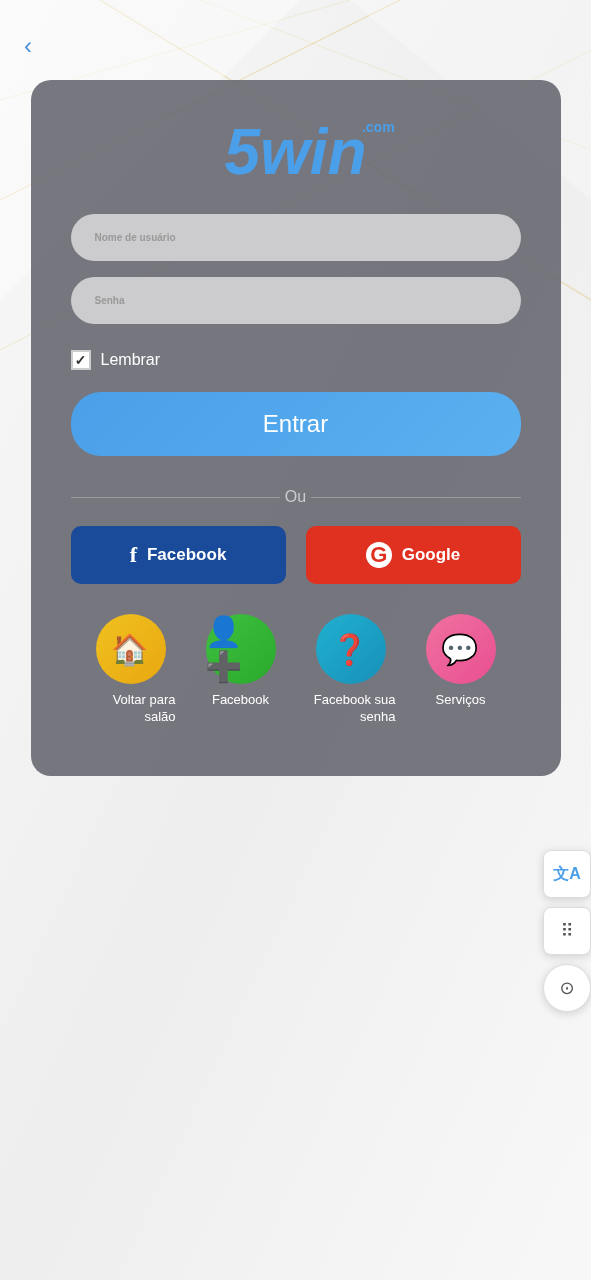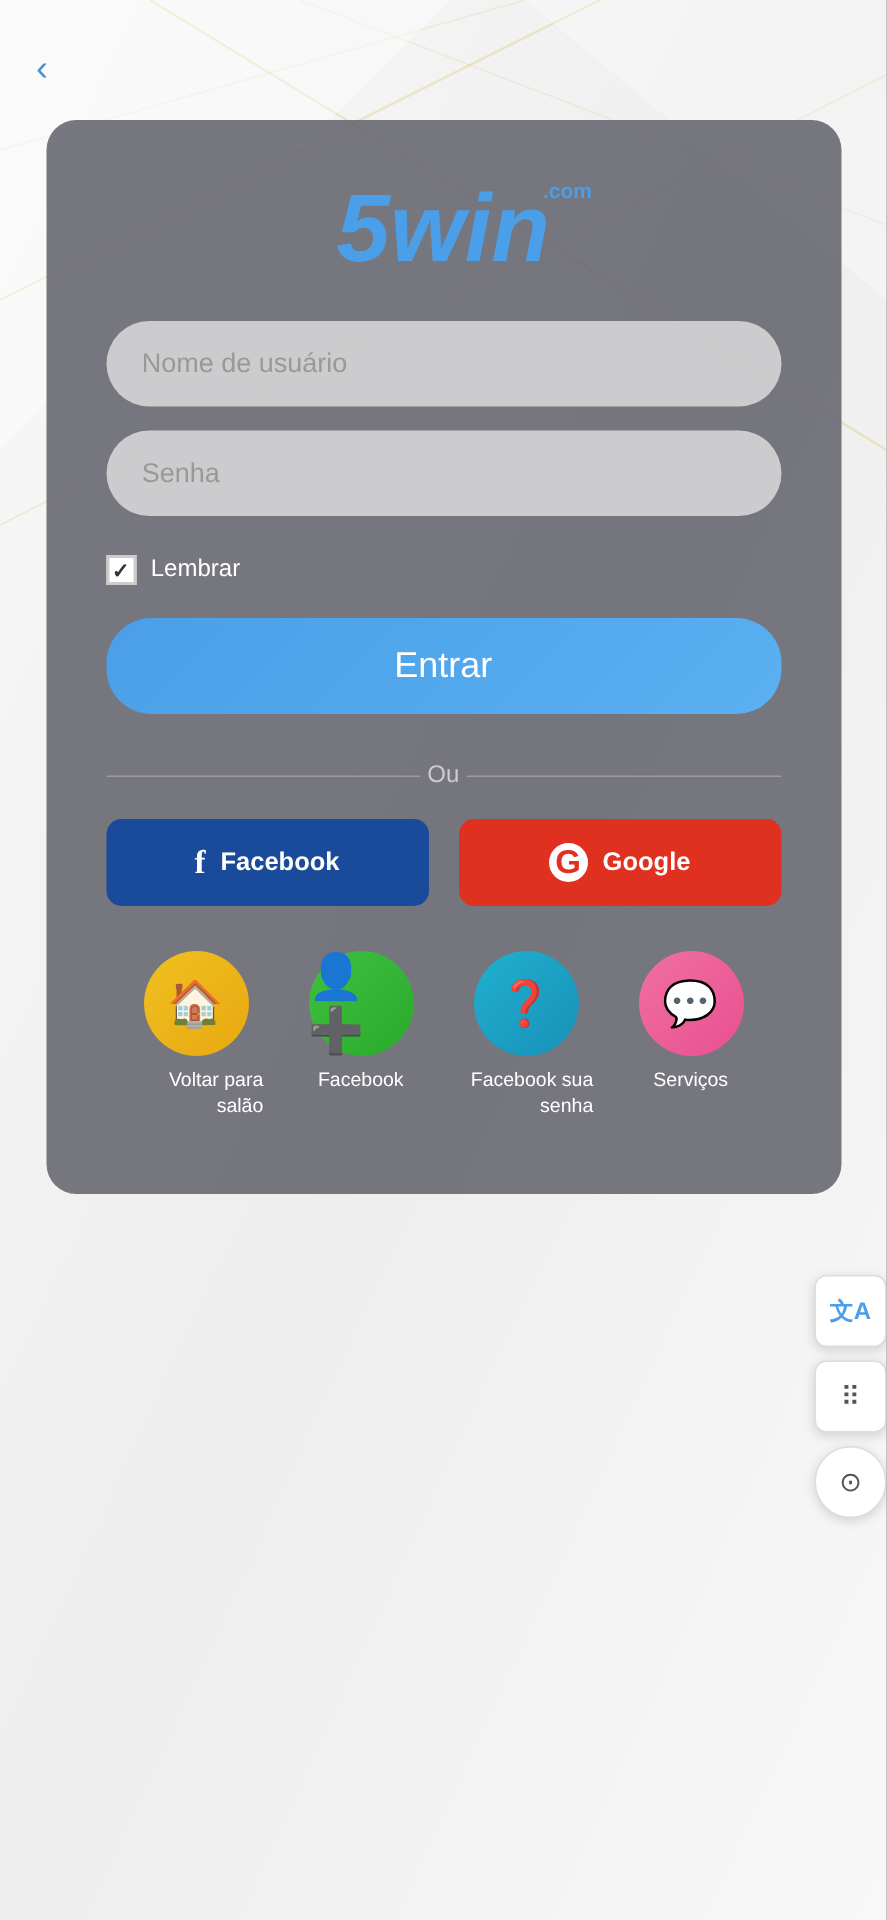--- a/index.html
+++ b/index.html
@@ -132,24 +132,25 @@
       display: inline-block;
     }
 
     
     .input-field {
       width: 100%;
       padding: 18px 24px;
       border-radius: 30px;
       border: none;
       background: rgba(220, 220, 220, 0.85);
-      font-size: 18px;
+      font-size: 10px;
       color: #888;
       margin-bottom: 16px;
       outline: none;
+      font-weight: bold;
     }
 
     .input-field::placeholder {
       color: #999;
     }
 
     
     .remember-row {
       display: flex;
       align-items: center;

